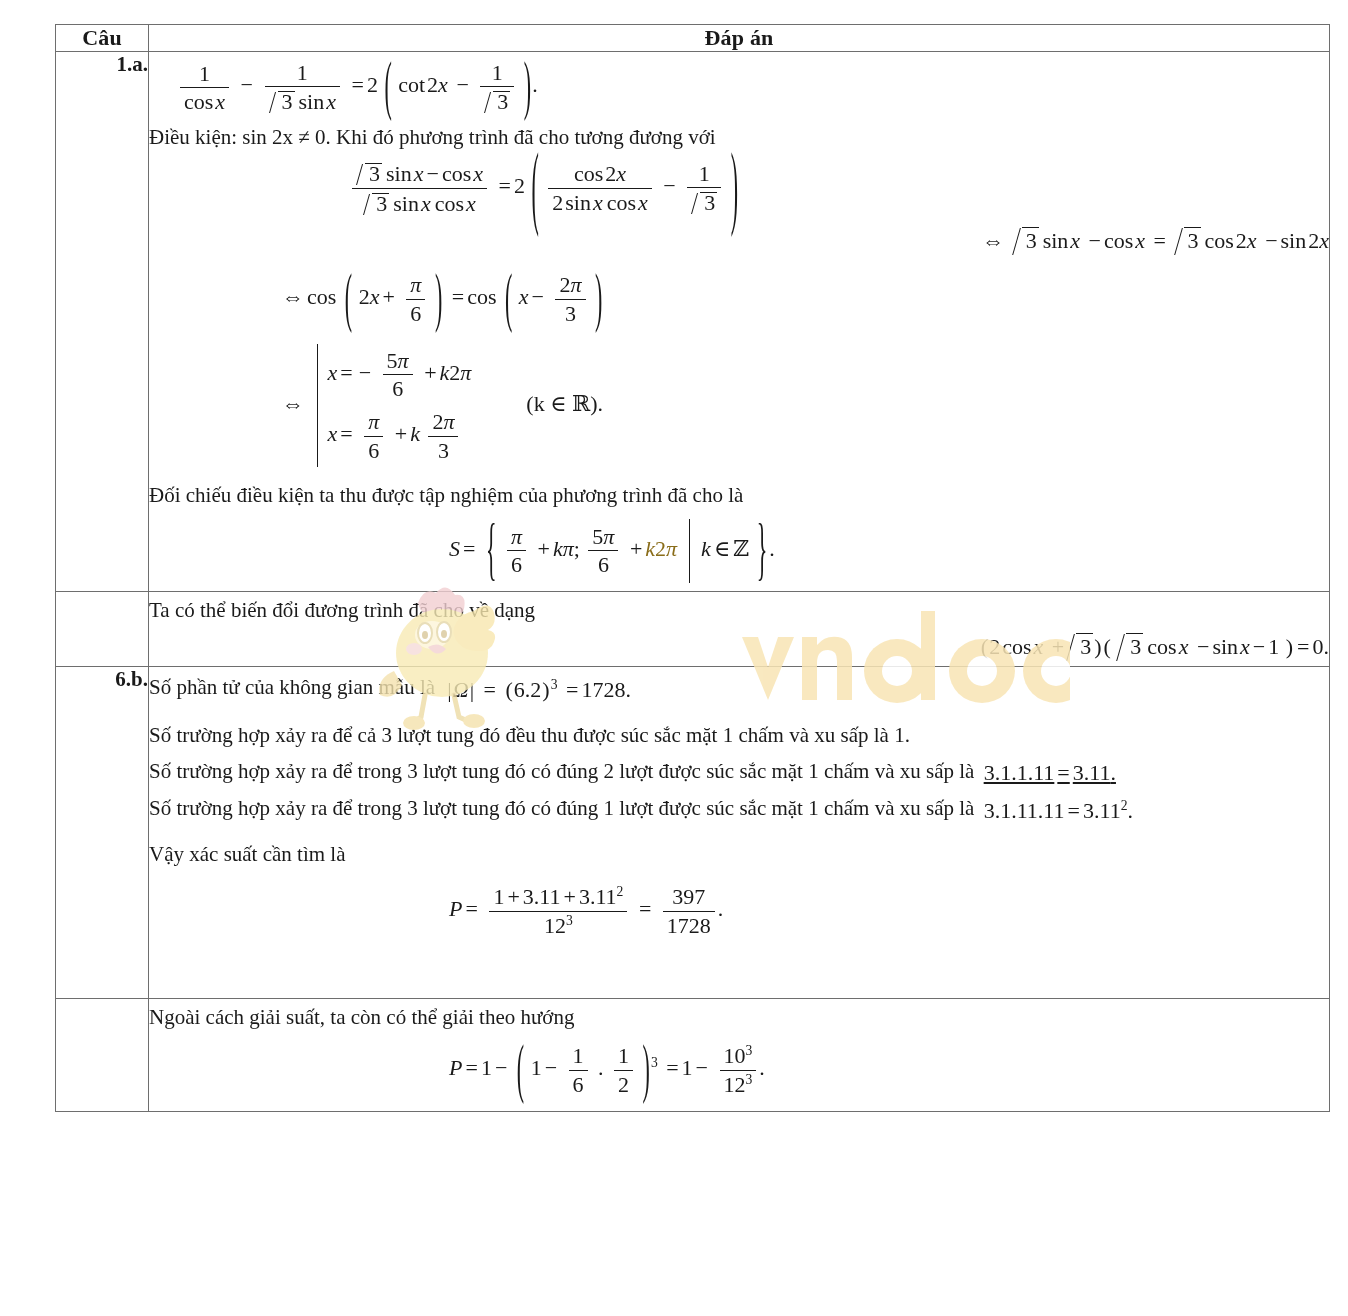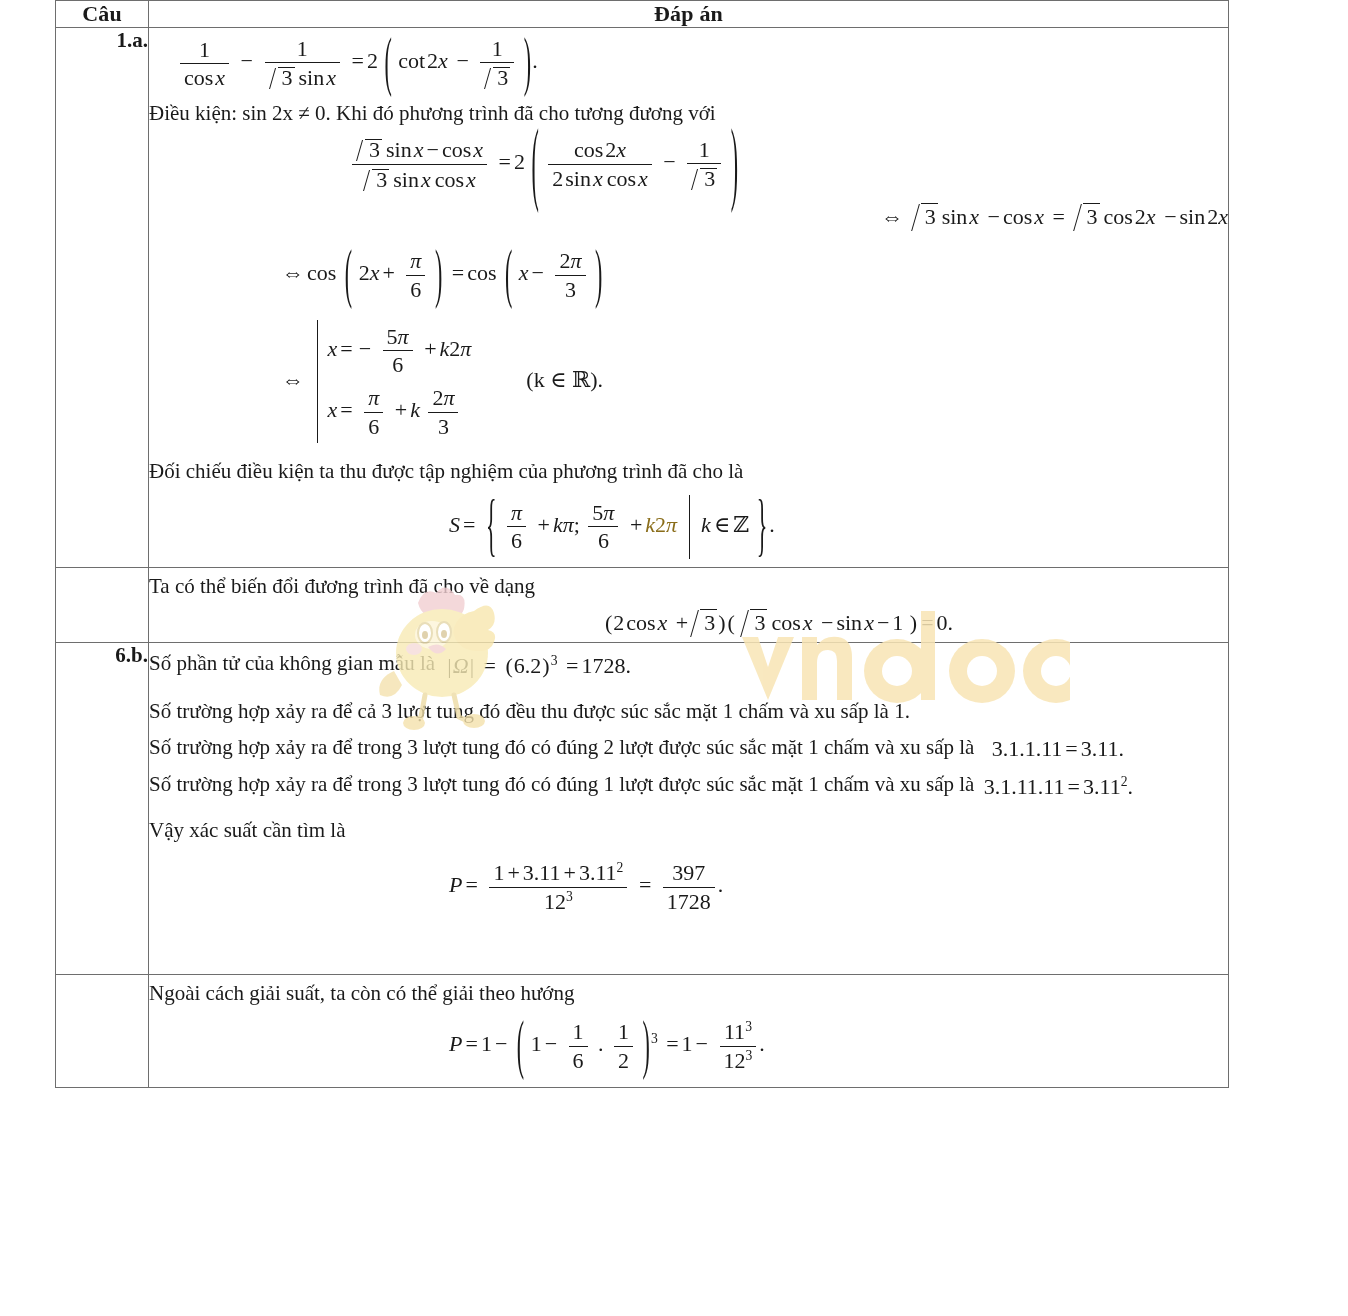--- a/index.html
+++ b/index.html
@@ -25,22 +25,22 @@
     height: 160px;
     pointer-events: none;
     z-index: 5;
   }
   #watermark svg { display: block; }
 
   
   .answer-table {
     position: absolute;
     left: 55px;
-    top: 0;
-    width: 1174px;
+    top: 24px;
+    width: 1275px;
     border-collapse: collapse;
     table-layout: fixed;
     z-index: 1;
   }
   .answer-table td, .answer-table th {
     border: 1.5px solid #6e6e6e;
     vertical-align: top;
     padding: 0;
   }
   .col-cau { width: 93px; }
@@ -336,21 +336,21 @@
         </span>
       </div>
 
     </td>
   </tr>
 
   <tr>
     <td class="cau-cell no-top-border no-bottom-border"></td>
     <td class="body-cell">
       <div class="para" style="margin:4px 0 0 0;">Ta có thể biến đổi đương trình đã cho về dạng</div>
-      <div class="center-eq" style="padding-left:180px; text-align:center; margin:4px 0 4px 0;">
+      <div class="center-eq" style="padding-left:180px; text-align:right; margin:4px 0 4px 0;">
         <span class="math">
           <span class="paren norm">(</span><span class="mn">2</span><span class="op" style="padding-left:2px;">cos</span><span class="mi">x</span>
           <span class="mo">+</span><span class="sqrt"><span class="rad mn">3</span></span><span class="paren norm">)</span><span class="paren norm">(</span>
           <span class="sqrt"><span class="rad mn">3</span></span><span class="op" style="padding-left:4px;">cos</span><span class="mi">x</span>
           <span class="mo">−</span><span class="op">sin</span><span class="mi">x</span><span class="mo">−</span><span class="mn">1</span>
           <span class="paren norm">)</span><span class="mo">=</span><span class="mn">0</span><span class="mn">.</span>
         </span>
       </div>
     </td>
   </tr>
@@ -366,21 +366,21 @@
           <span class="mo">=</span>
           <span class="paren norm">(</span><span class="mn">6.2</span><span class="paren norm">)</span><sup class="pw">3</sup>
           <span class="mo">=</span><span class="mn">1728</span><span class="mn">.</span>
         </span>
       </div>
 
       <div class="para" style="margin-top:16px;">Số trường hợp xảy ra để cả 3 lượt tung đó đều thu được súc sắc mặt 1 chấm và xu sấp là 1.</div>
 
       <div class="para" style="margin-top:2px;">
         <span>Số trường hợp xảy ra để trong 3 lượt tung đó có đúng 2 lượt được súc sắc mặt 1 chấm và xu sấp là</span>
-        <span class="math" style="margin-left:12px;">
+        <span class="math" style="margin-left:4px;text-decoration:underline;">
           <span class="mn">3.1.1.11</span><span class="mo">=</span><span class="mn">3.11</span><span class="mn">.</span>
         </span>
       </div>
 
       <div class="para" style="margin-top:2px;">
         <span>Số trường hợp xảy ra để trong 3 lượt tung đó có đúng 1 lượt được súc sắc mặt 1 chấm và xu sấp là</span>
         <span class="math" style="margin-left:4px;">
           <span class="mn">3.1.11.11</span><span class="mo">=</span><span class="mn">3.11</span><sup class="pw">2</sup><span class="mn">.</span>
         </span>
       </div>
@@ -413,21 +413,21 @@
         <span class="math">
           <span class="mi">P</span><span class="mo">=</span><span class="mn">1</span><span class="mo">−</span>
           <span class="paren tall3">(</span>
           <span class="mn">1</span><span class="mo">−</span>
           <span class="frac"><span class="num mn">1</span><span class="den mn">6</span></span>
           <span class="mn" style="padding:0 2px;">.</span>
           <span class="frac"><span class="num mn">1</span><span class="den mn">2</span></span>
           <span class="paren tall3">)</span><sup class="pw">3</sup>
           <span class="mo">=</span><span class="mn">1</span><span class="mo">−</span>
           <span class="frac">
-            <span class="num"><span class="mn">11</span><sup class="pw">3</sup></span>
+            <span class="num"><span class="mn">10</span><sup class="pw">3</sup></span>
             <span class="den"><span class="mn">12</span><sup class="pw">3</sup></span>
           </span><span class="mn">.</span>
         </span>
       </div>
     </td>
   </tr>
 
 </tbody>
   </table>
 

